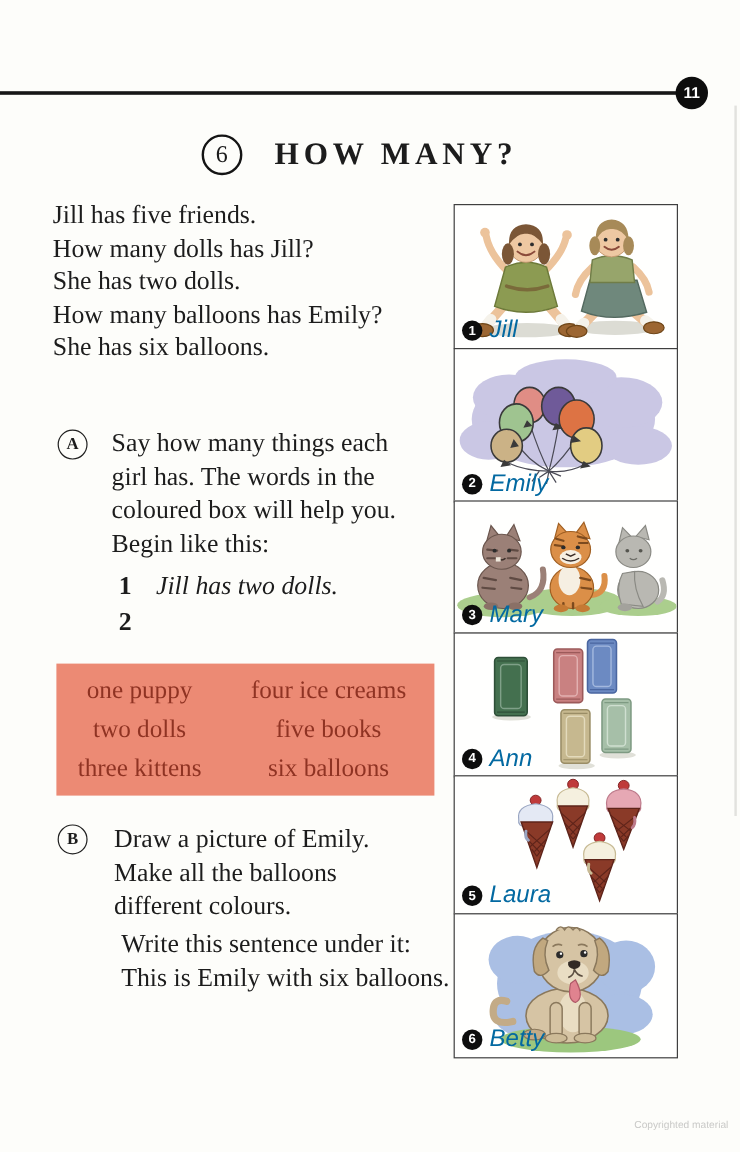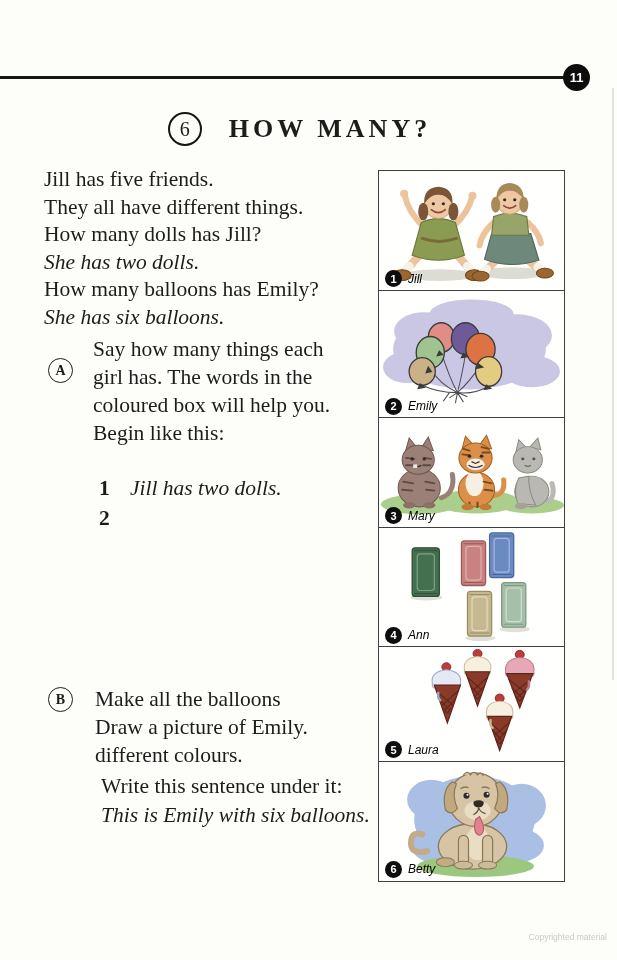--- a/index.html
+++ b/index.html
@@ -22,30 +22,30 @@
     justify-content:center;gap:15px;padding-right:18px;box-sizing:border-box;
   }
   .title-circle{
     width:30px;height:30px;border:2px solid #141414;border-radius:50%;
     display:flex;align-items:center;justify-content:center;
     font-size:20px;line-height:1;font-weight:500;
   }
   .title-text{font-size:26px;font-weight:bold;letter-spacing:4px;margin-left:12px;}
   
   .intro{position:absolute;left:44px;top:166px;font-size:21.5px;line-height:27.5px;}
-  .it{font-style:italic;}
+  .it{}
   
   .marker{
     position:absolute;width:25px;height:25px;border:1.6px solid #1e1e1e;border-radius:50%;
     display:flex;align-items:center;justify-content:center;
     font-size:14px;font-weight:600;box-sizing:border-box;
   }
   .marker-a{left:48px;top:358px;}
   .marker-b{left:48px;top:687px;}
-  .sec-a-lines{position:absolute;left:93px;top:335px;font-size:21.5px;line-height:28px;}
+  .sec-a-lines{position:absolute;left:93px;top:355px;font-size:21.5px;line-height:28px;}
   .sec-a-items{position:absolute;left:99px;top:474px;font-size:21.5px;line-height:29.5px;}
   .sec-a-items .row{display:flex;}
   .sec-a-items .n{width:31px;font-weight:bold;}
   .sec-a-items .t{font-style:italic;}
   
   .word-box{
     position:absolute;left:47px;top:553px;width:315px;height:110px;
     display:grid;grid-template-columns:44% 56%;align-content:center;row-gap:9px;
     font-size:21px;text-align:center;
   }
@@ -65,21 +65,21 @@
   .panel svg{position:absolute;left:0;top:0;width:100%;height:100%;}
   .panel-label{
     position:absolute;left:6px;bottom:3px;display:flex;align-items:center;gap:6px;z-index:3;
     font-family:"Liberation Sans",sans-serif;
   }
   .num-badge{
     width:17px;height:17px;border-radius:50%;background:#0d0d0d;color:#fff;
     display:flex;align-items:center;justify-content:center;
     font-size:11px;font-weight:bold;
   }
-  .panel-name{font-style:italic;font-size:12px;color:#000000;}
+  .panel-name{font-style:italic;font-size:20px;color:#0369a1;}
   
   .watermark{
     position:absolute;right:10px;bottom:18px;
     font-family:"Liberation Sans",sans-serif;font-size:8.5px;color:#c9c9c7;
   }
 </style>
 </head>
 <body>
 
 <div class="page">
@@ -88,21 +88,20 @@
   <div class="page-badge">11</div>
   <div class="edge-shadow"></div>
 
   <div class="title-row">
     <span class="title-circle">6</span>
     <span class="title-text">HOW MANY?</span>
   </div>
 
   <div class="intro">
     <div>Jill has five friends.</div>
-    <div>They all have different things.</div>
     <div>How many dolls has Jill?</div>
     <div class="it">She has two dolls.</div>
     <div>How many balloons has Emily?</div>
     <div class="it">She has six balloons.</div>
   </div>
 
   <div class="marker marker-a">A</div>
   <div class="sec-a-lines">
     <div>Say how many things each</div>
     <div>girl has. The words in the</div>
@@ -112,25 +111,33 @@
   <div class="sec-a-items">
     <div class="row">
       <span class="n">1</span>
       <span class="t">Jill has two dolls.</span>
     </div>
     <div class="row">
       <span class="n">2</span>
     </div>
   </div>
 
+  <div class="word-box" style="background: rgb(236, 138, 116); color: rgb(143, 51, 35);">
+    <div class="cell">one puppy</div>
+    <div class="cell">four ice creams</div>
+    <div class="cell">two dolls</div>
+    <div class="cell">five books</div>
+    <div class="cell">three kittens</div>
+    <div class="cell">six balloons</div>
+  </div>
 
   <div class="marker marker-b">B</div>
   <div class="sec-b-lines">
+    <div>Draw a picture of Emily.</div>
     <div>Make all the balloons</div>
-    <div>Draw a picture of Emily.</div>
     <div>different colours.</div>
   </div>
   <div class="sec-b-sub">
     <div>Write this sentence under it:</div>
     <div class="it">This is Emily with six balloons.</div>
   </div>
 
   <div class="panels">
 
     <div class="panel panel-1">

